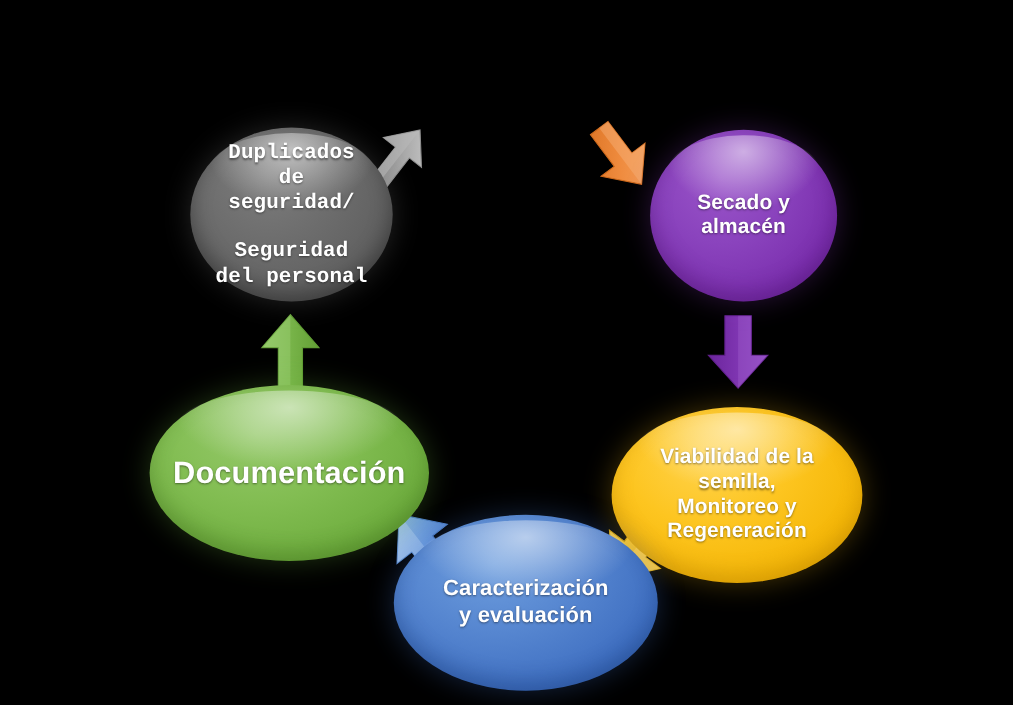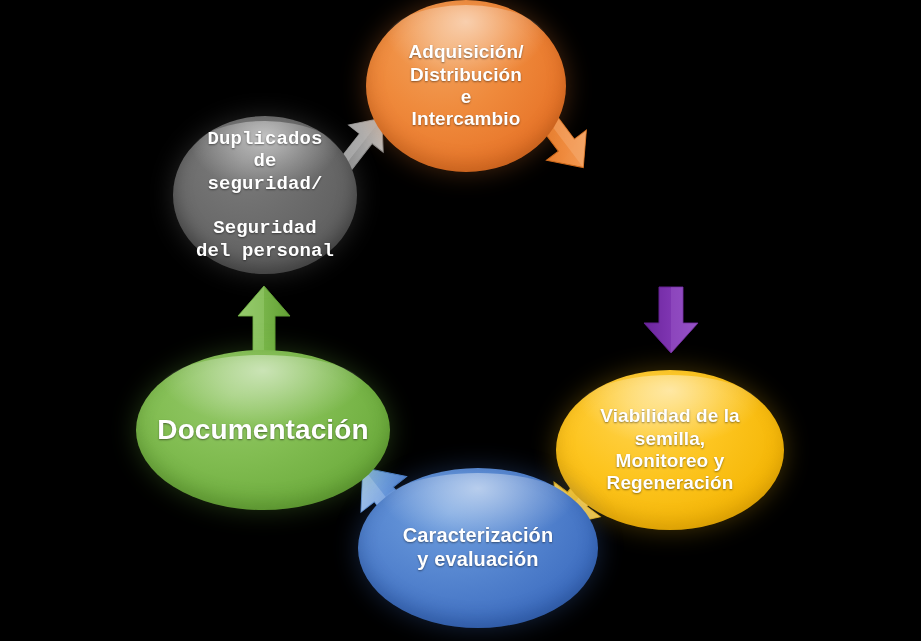--- a/index.html
+++ b/index.html
@@ -215,27 +215,25 @@
           <stop offset="100%" stop-color="#63a035"></stop>
         </linearGradient>
       </defs>
       <g>
         <path d="M25,74 L25,38 L10,38 L36,8 L62,38 L47,38 L47,74 Z" fill="url(#gGreen)" stroke="#5f9c33" stroke-width="1"></path>
         <path d="M25,74 L25,38 L10,38 L36,8 L36,74 Z" fill="#a5d481" opacity="0.38"></path>
       </g>
     </svg>
   </div>
 
-  <div class="node node-orange" style="left:366px; top:0px; width:200px; height:172px; z-index:5;">
-    <span class="node-label" style="font-size:19px;">Adquisición/
-Distribución
-e
-Intercambio</span>
-  </div>
-
+
+  <div class="node node-purple" style="left:591px; top:118px; width:170px; height:156px; z-index:5;">
+    <span class="node-label" style="font-size:19px;">Secado y
+almacén</span>
+  </div>
 
   <div class="node node-yellow" style="left:556px; top:370px; width:228px; height:160px; z-index:5;">
     <span class="node-label" style="font-size:19px;">Viabilidad  de la
 semilla,
 Monitoreo y
 Regeneración</span>
   </div>
 
   <div class="node node-blue" style="left:358px; top:468px; width:240px; height:160px; z-index:7;">
     <span class="node-label" style="font-size:20px;">Caracterización

